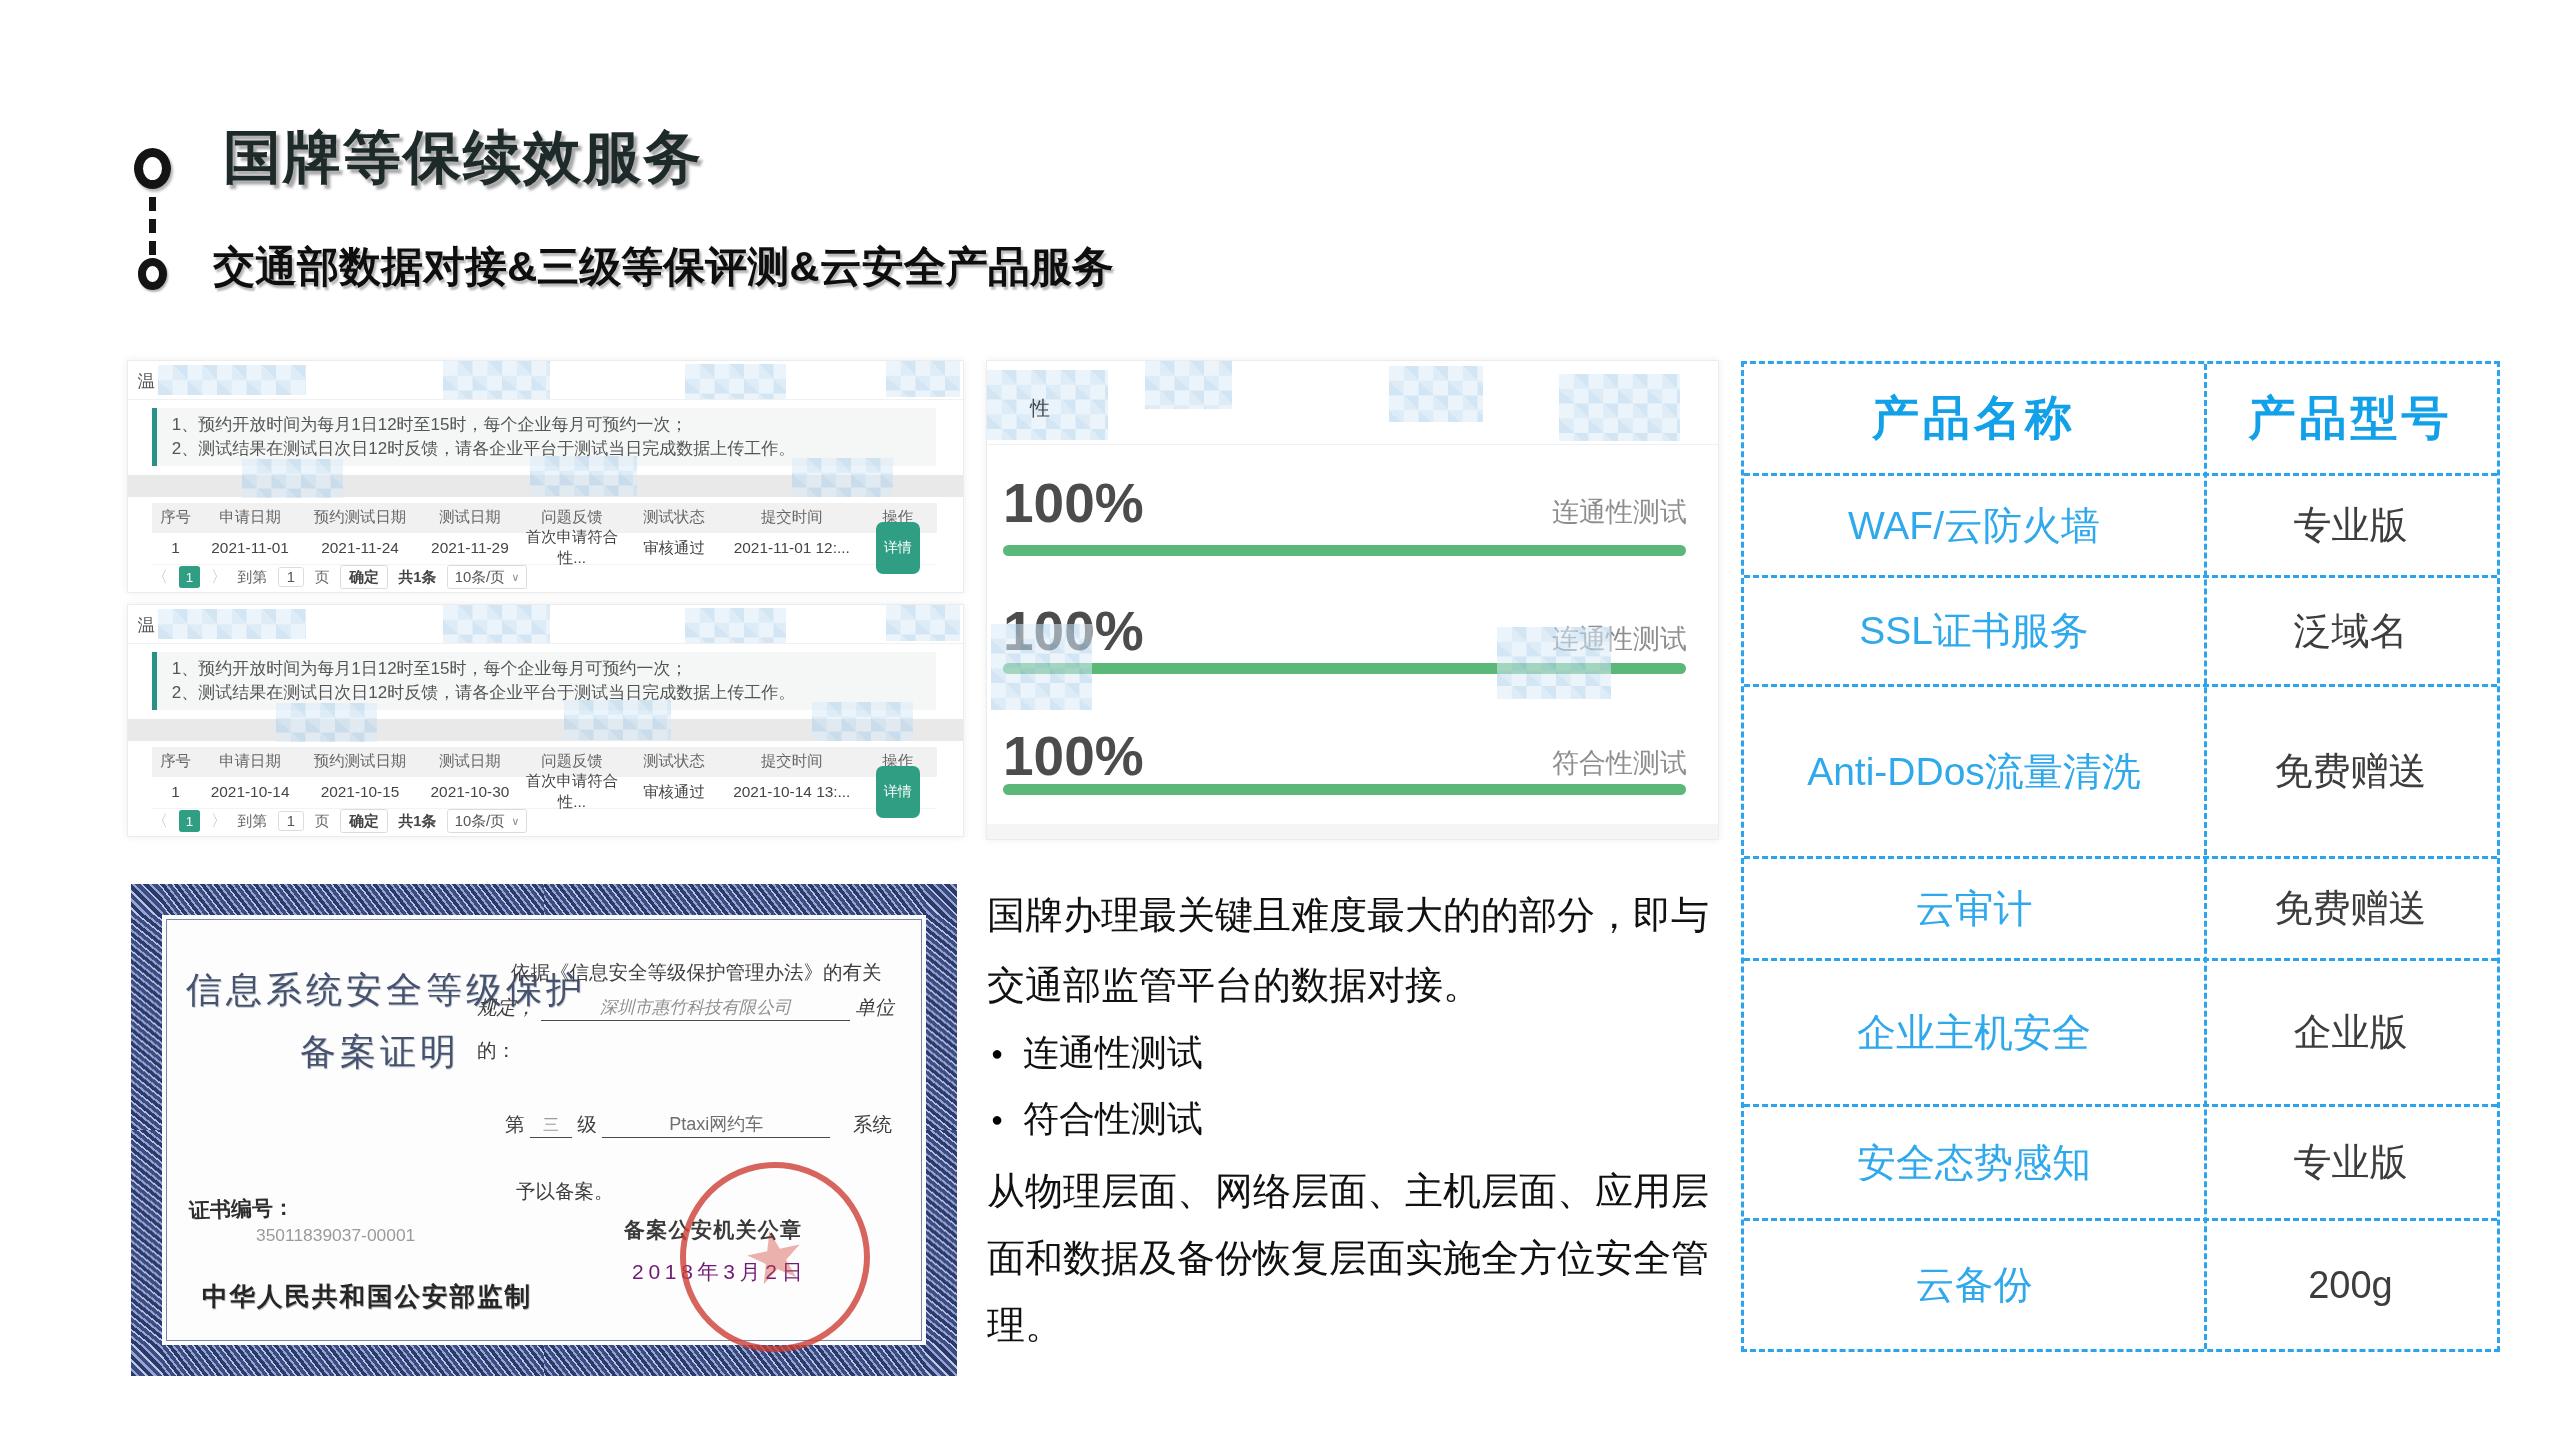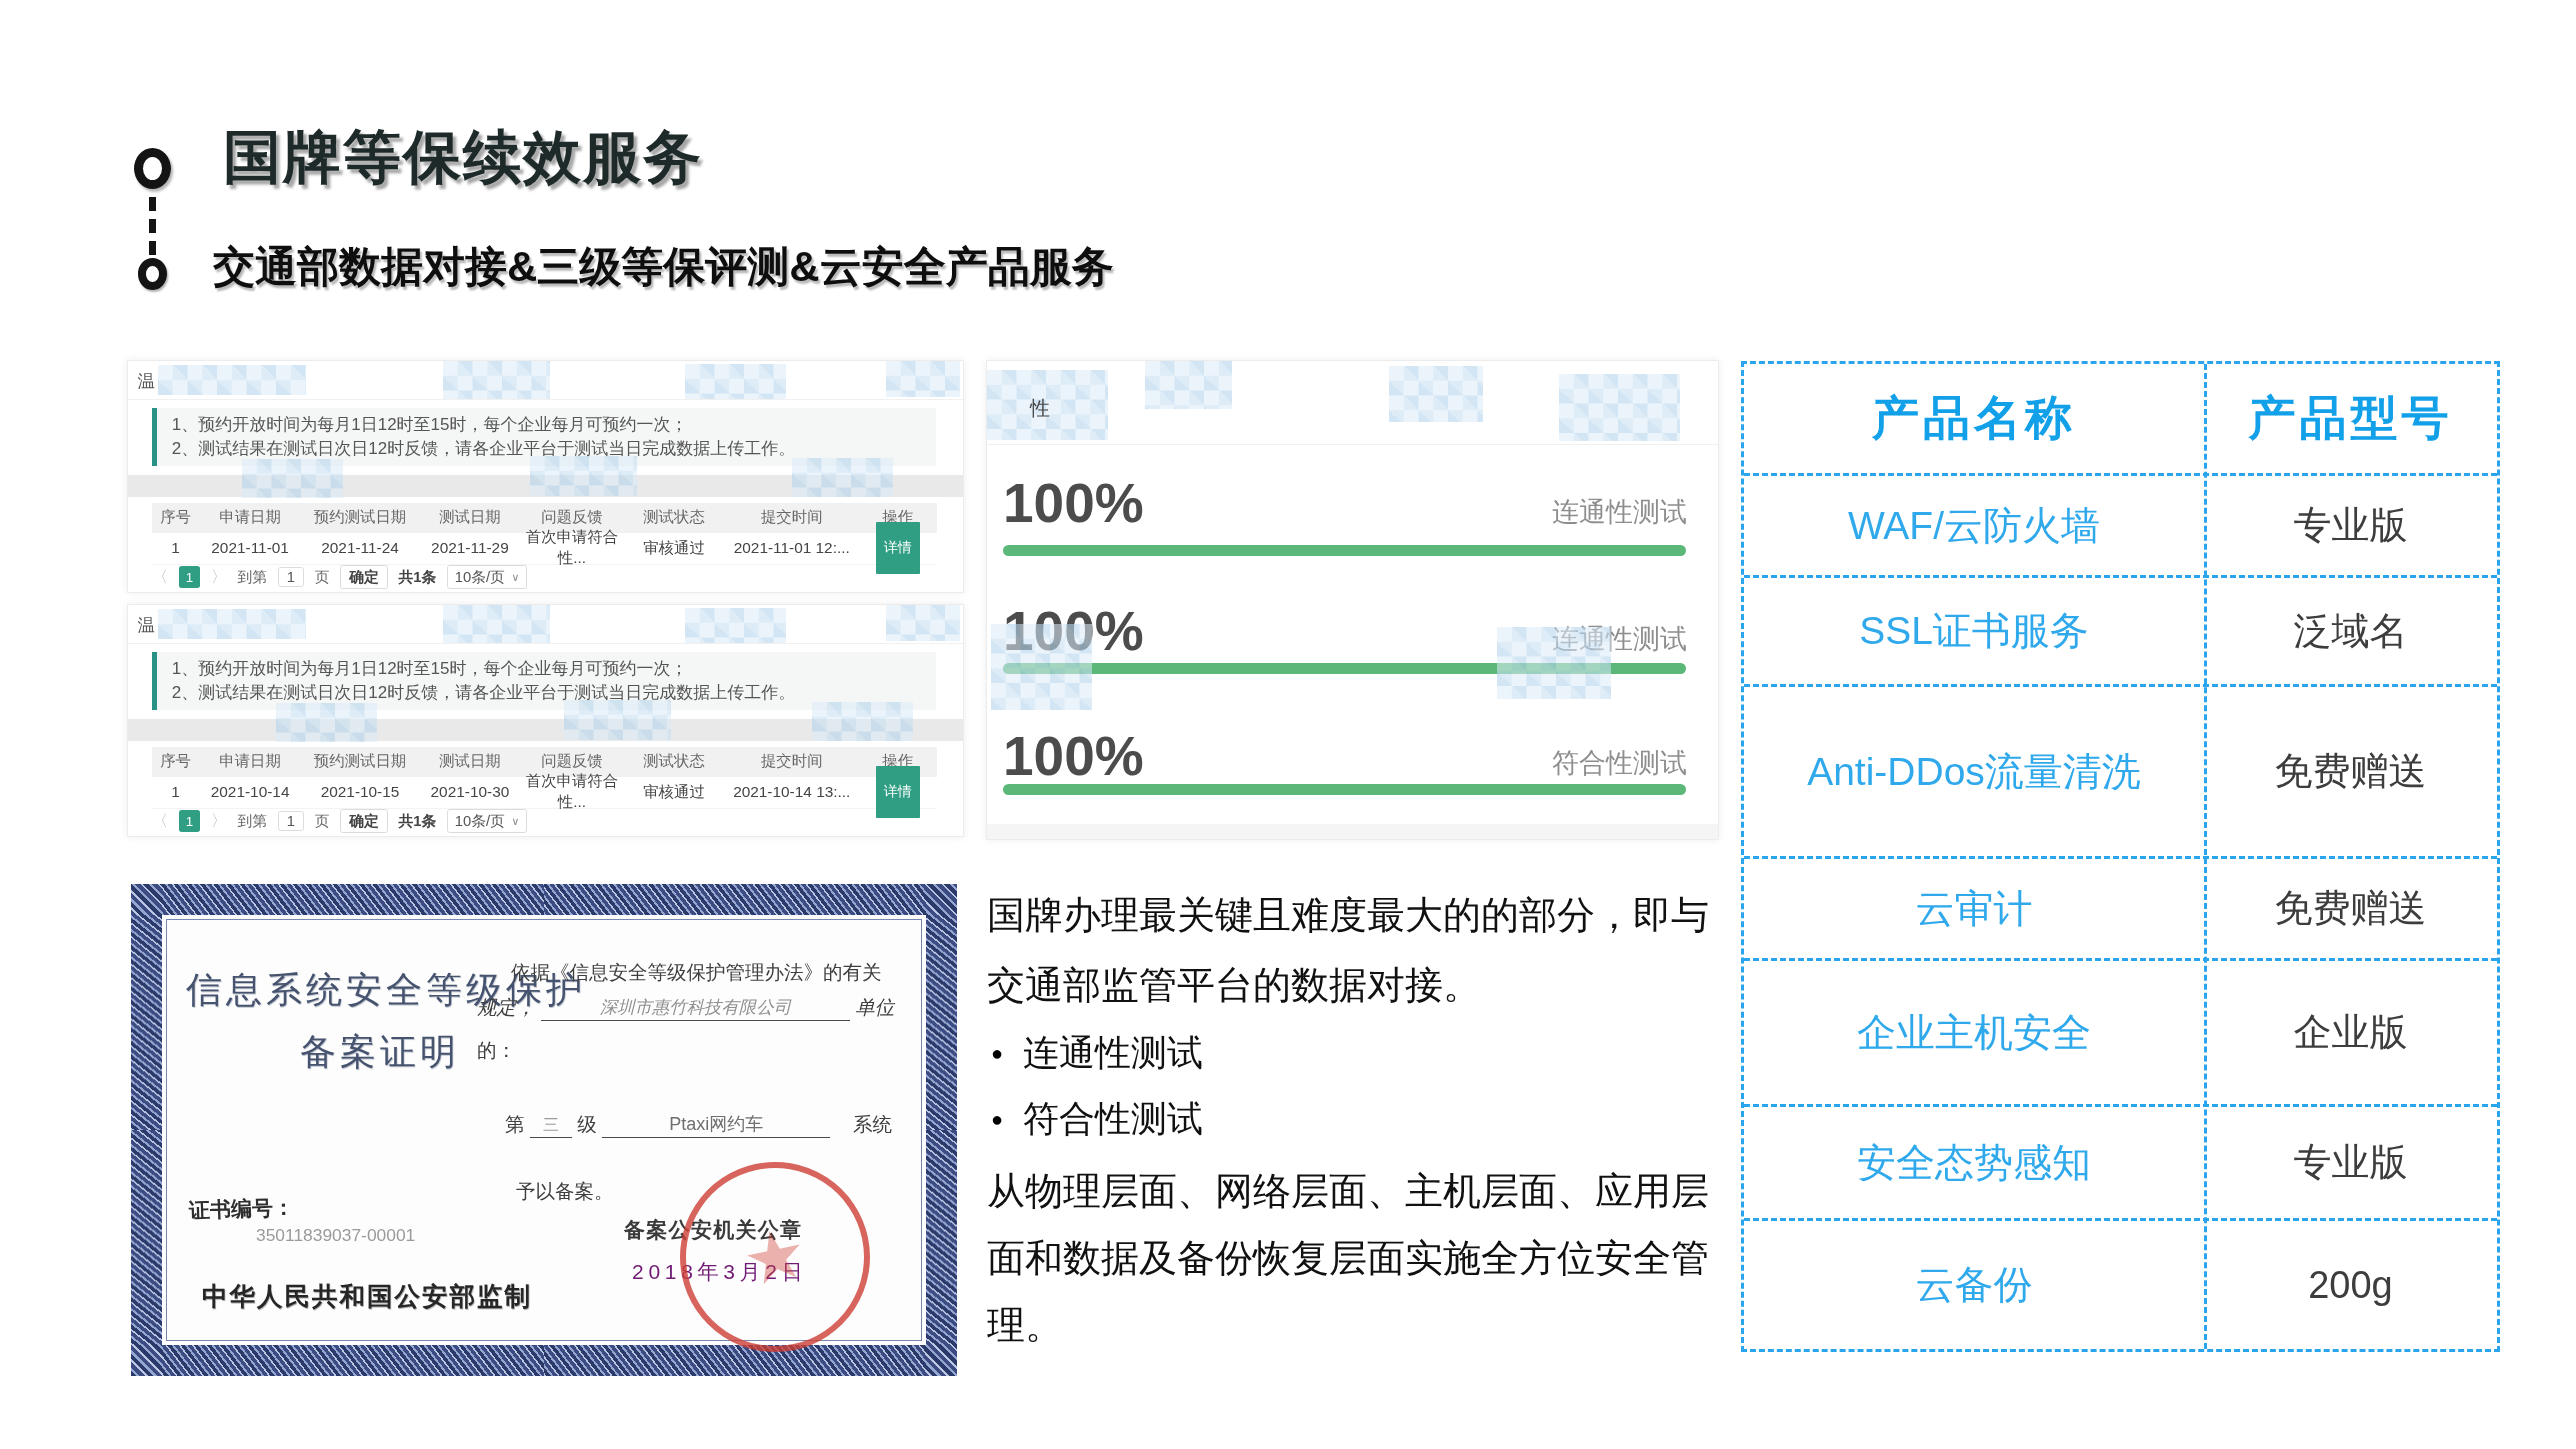--- a/index.html
+++ b/index.html
@@ -29,21 +29,21 @@
             padding:4.7px 0 0 14.8px;box-sizing:border-box;}
   .p-notice div{font-size:17px;color:#555;line-height:24px;white-space:nowrap;}
   .p-band{left:0;top:114px;right:0;height:21.5px;background:#e9e9e9;}
   .p-table{left:24px;top:142px;width:785px;}
   .p-thead{display:flex;height:29.5px;background:#f1f1f1;align-items:center;font-size:15.4px;color:#666;}
   .p-trow{display:flex;height:31px;background:#fff;align-items:center;font-size:15.4px;color:#444;
           border-bottom:0.7px solid #f3f3f3;}
   .pc{text-align:center;}
   .pc1{width:6%;} .pc2{width:13%;} .pc3{width:15%;} .pc4{width:13%;} .pc5{width:13%;}
   .pc6{width:13%;} .pc7{width:17%;} .pc8{width:10%;}
-  .detail-btn{display:inline-block;background:#2F9E83;color:#fff;font-size:14px;padding:17px 8px;border-radius:1px;}
+  .detail-btn{display:inline-block;background:#2F9E83;color:#fff;font-size:14px;padding:17px 8px;border-radius:7px;}
   .p-pager{left:24px;top:204px;height:24px;display:flex;align-items:center;gap:10.7px;font-size:14.8px;color:#666;}
   .pg-arrow{color:#bbb;font-size:16px;}
   .pg-btn{width:21.5px;height:21.5px;background:#2F9E83;color:#fff;display:flex;align-items:center;
           justify-content:center;border-radius:2.7px;font-size:13.4px;}
   .pg-box{border:0.7px solid #dcdcdc;padding:1.3px 8px;border-radius:2.7px;background:#fff;color:#555;}
   .pg-strong{font-weight:bold;color:#444;}
   .pg-select{border:0.7px solid #dcdcdc;padding:1.3px 6.7px;border-radius:2.7px;display:flex;gap:6.7px;
              align-items:center;background:#fff;color:#555;}
   .pg-caret{font-size:10.7px;color:#888;}
 

